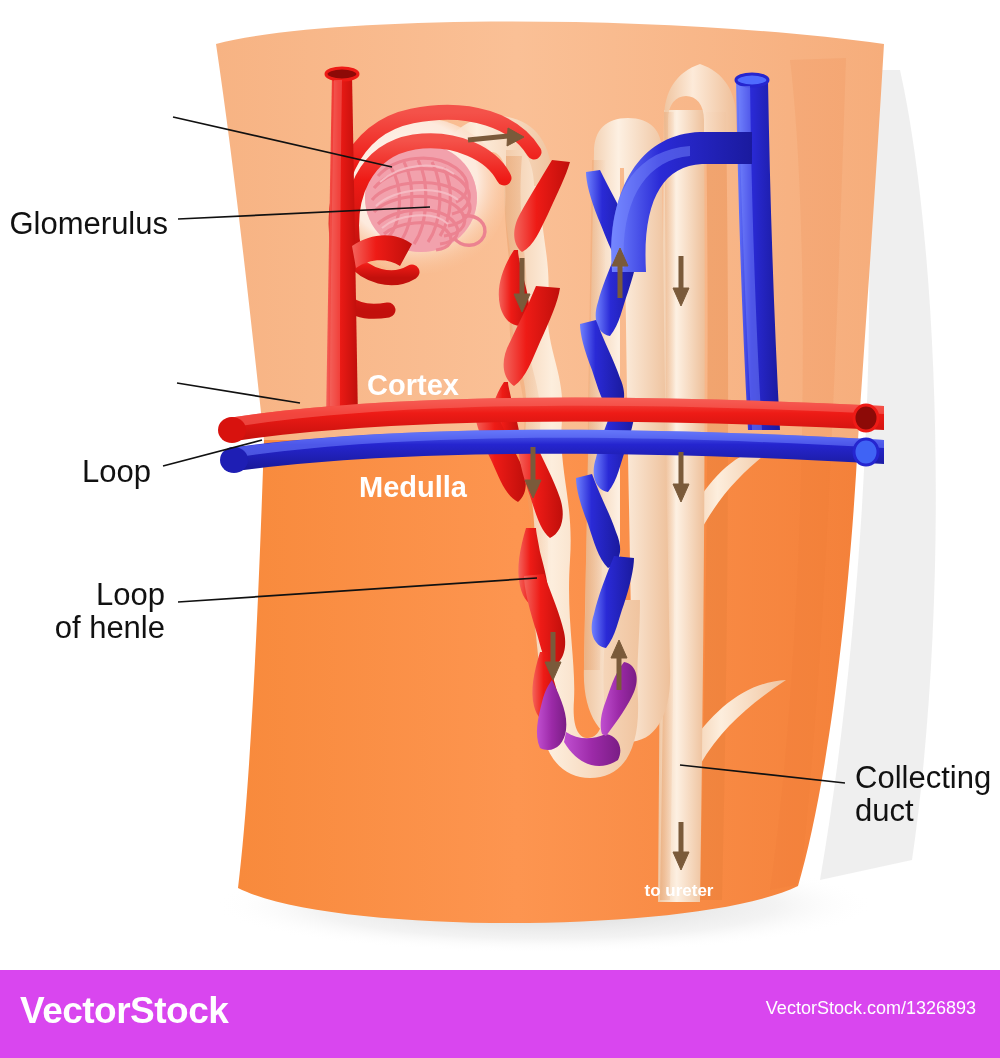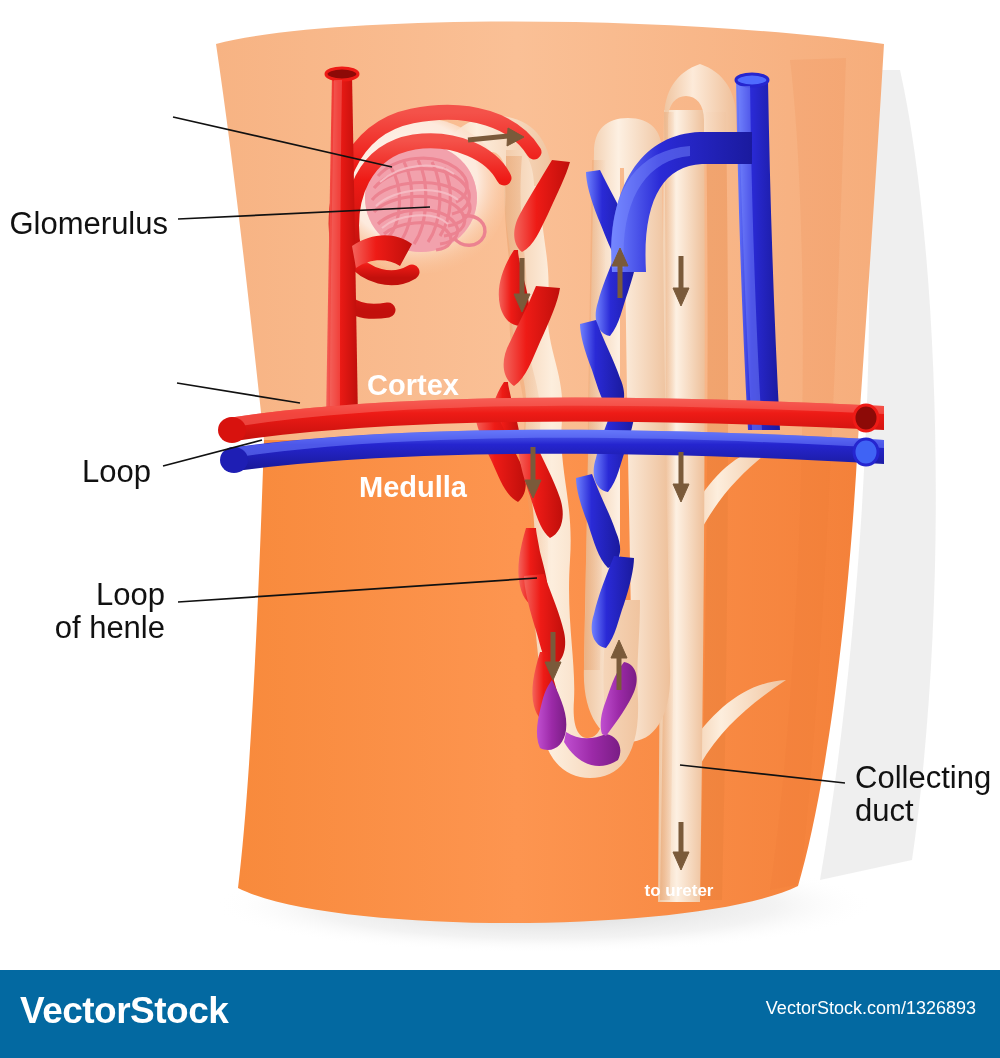--- a/index.html
+++ b/index.html
@@ -5,21 +5,21 @@
 <style>
   html,body{margin:0;padding:0;background:#ffffff;}
   body{width:1000px;height:1058px;overflow:hidden;
        font-family:"Liberation Sans","DejaVu Sans",sans-serif;}
   #stage{position:relative;width:1000px;height:1058px;background:#fff;}
   #art{position:absolute;left:0;top:0;width:1000px;height:970px;}
   .lbl{position:absolute;color:#111;font-size:31px;line-height:1.08;
        font-family:"Liberation Sans","DejaVu Sans",sans-serif;white-space:pre;}
   .lbl.r{text-align:right;}
   .lbl.l{text-align:left;}
-  #footer{position:absolute;left:0;top:970px;width:1000px;height:88px;background:#0369a1;}
+  #footer{position:absolute;left:0;top:970px;width:1000px;height:88px;background:#d946ef;}
   #fbrand{position:absolute;left:20px;top:20px;color:#fff;font-size:37px;
           font-weight:bold;letter-spacing:-.5px;
           font-family:"Liberation Sans","DejaVu Sans",sans-serif;}
   #furl{position:absolute;right:24px;top:28px;color:#fff;font-size:18px;
         font-family:"Liberation Sans","DejaVu Sans",sans-serif;}
 </style>
 </head>
 <body>
 
 <div id="stage">

